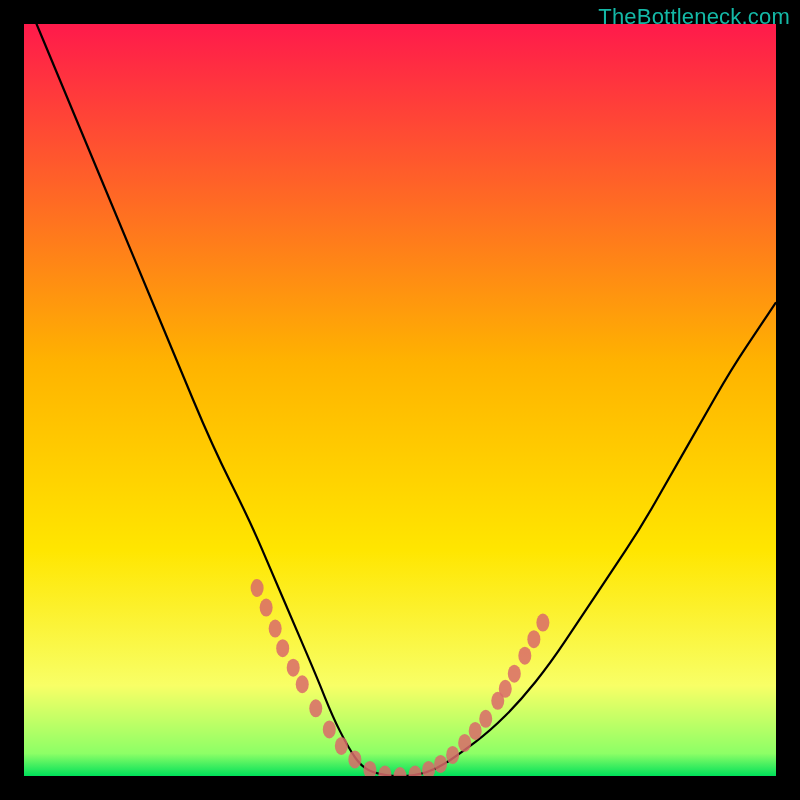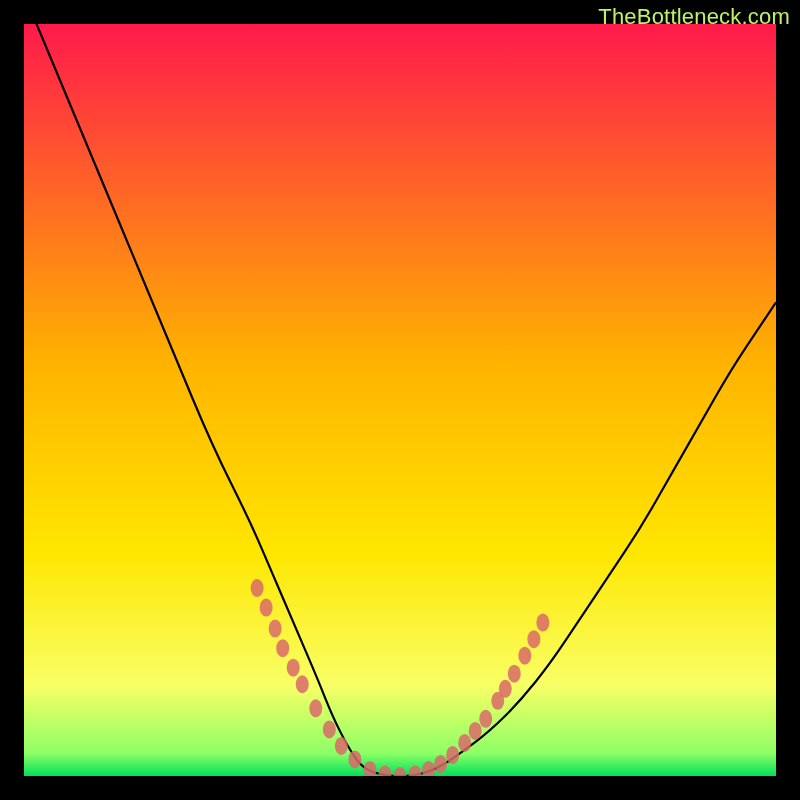--- a/index.html
+++ b/index.html
@@ -23,21 +23,21 @@
     position: absolute;
     left: 0;
     top: 0;
     width: 752px;
     height: 752px;
   }
   .watermark {
     position: absolute;
     top: 4px;
     right: 10px;
-    color: #bef264;
+    color: #14b8a6;
     font-size: 22px;
     font-weight: 500;
     letter-spacing: 0.2px;
   }
 </style>
 </head>
 <body>
 
 <div class="frame">
   <svg class="plot" viewBox="0 0 752 752" preserveAspectRatio="none">

